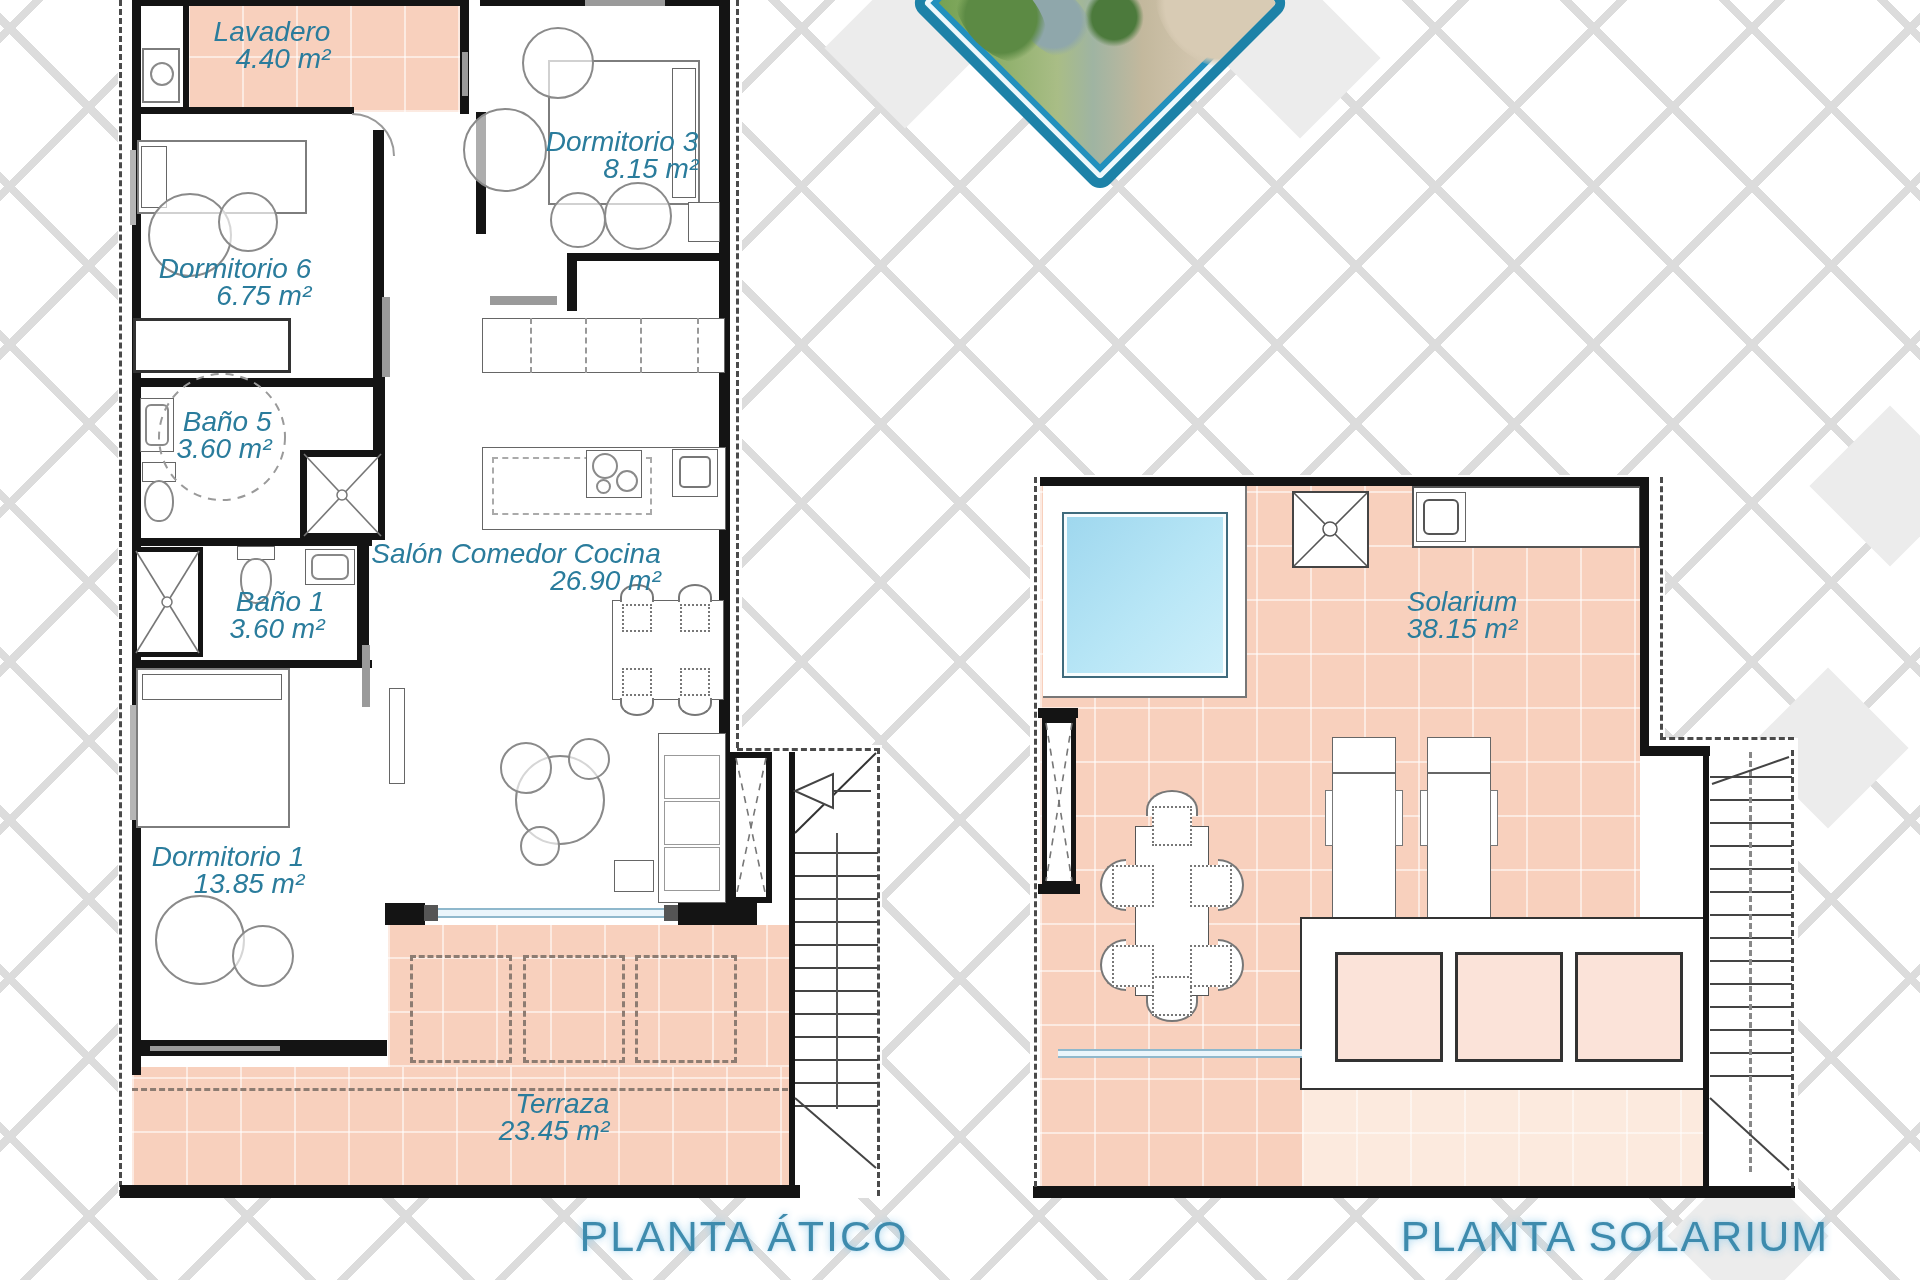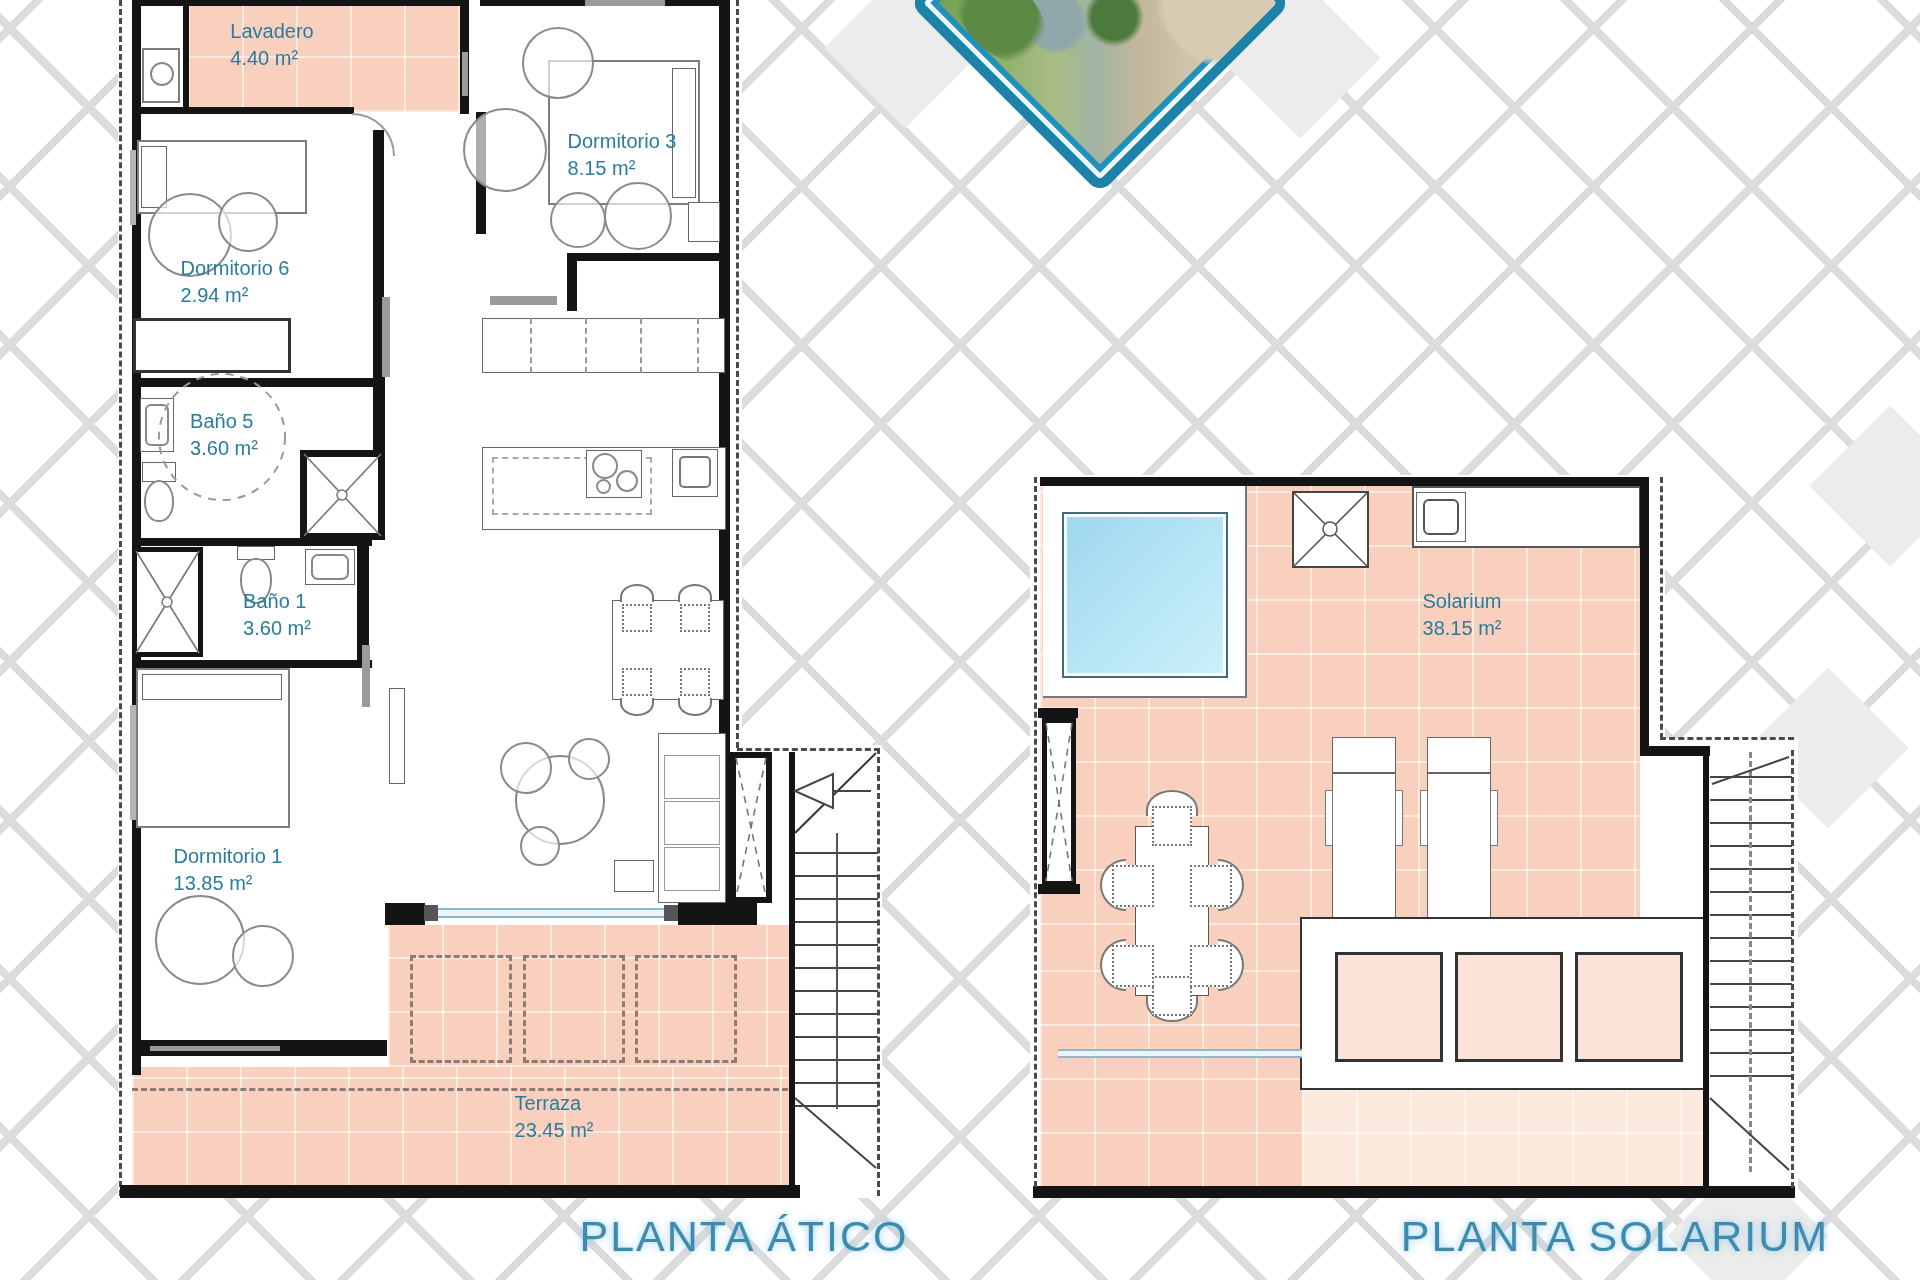--- a/index.html
+++ b/index.html
@@ -21,22 +21,22 @@
       repeating-linear-gradient(90deg, rgba(255,255,255,.5) 0 2px, transparent 2px 54px);}
   .wall{position:absolute;background:#141414;}
   .graywall{position:absolute;background:#9a9a9a;}
   .dash-v{position:absolute;width:0;border-left:3px dashed #4a4a4a;}
   .dash-h{position:absolute;height:0;border-top:3px dashed #4a4a4a;}
   .dashsq{position:absolute;border:3px dashed #8d7c72;background:transparent;}
   .furn{position:absolute;background:#fff;border:2px solid #7d7d7d;box-sizing:border-box;}
   .furn-thin{position:absolute;background:#fff;border:1.5px solid #666;box-sizing:border-box;}
   .circle{position:absolute;border:2px solid #8a8a8a;border-radius:50%;background:rgba(255,255,255,.65);box-sizing:border-box;}
   .treads{position:absolute;background-image:repeating-linear-gradient(180deg, transparent 0 21px, #444 21px 23px);}
-  .label{position:absolute;transform:translateX(-50%);text-align:left;color:#2a7c9c;
-     font-size:20px;line-height:27px;white-space:nowrap;}
+  .label{position:absolute;transform:translateX(-50%);text-align:right;color:#2a7c9c;
+     font-size:28px;line-height:27px;white-space:nowrap;font-style:italic;}
   .title{position:absolute;transform:translateX(-50%);color:#3e8bad;font-size:43px;letter-spacing:2px;
      white-space:nowrap;text-shadow:0 0 9px rgba(150,205,235,.95), 0 0 2px rgba(150,205,235,.6);}
   .glass{position:absolute;background:#eaf5fb;border-top:2px solid #8fb8cc;border-bottom:2px solid #8fb8cc;box-sizing:border-box;}
   .shaft{position:absolute;background:#fff;border:6px solid #141414;box-sizing:border-box;}
   .chair-arc-h{position:absolute;border:2px solid #777;border-bottom:none;border-radius:26px 26px 0 0/20px 20px 0 0;background:#fff;box-sizing:border-box;}
   .chair-arc-hb{position:absolute;border:2px solid #777;border-top:none;border-radius:0 0 26px 26px/0 0 20px 20px;background:#fff;box-sizing:border-box;}
   .chair-arc-l{position:absolute;border:2px solid #777;border-right:none;border-radius:26px 0 0 26px/26px 0 0 26px;background:#fff;box-sizing:border-box;}
   .chair-arc-r{position:absolute;border:2px solid #777;border-left:none;border-radius:0 26px 26px 0/0 26px 26px 0;background:#fff;box-sizing:border-box;}
   .seat{position:absolute;border:2px dotted #777;background:#fff;box-sizing:border-box;}
   svg.lines{position:absolute;left:0;top:0;pointer-events:none;}
@@ -282,26 +282,30 @@
   <div class="label" style="left:272px;top:18px;">
     <div>Lavadero</div>
     <div>4.40 m²</div>
   </div>
   <div class="label" style="left:622px;top:128px;">
     <div>Dormitorio 3</div>
     <div>8.15 m²</div>
   </div>
   <div class="label" style="left:235px;top:255px;">
     <div>Dormitorio 6</div>
-    <div>2.94 m²</div>
+    <div>6.75 m²</div>
   </div>
   <div class="label" style="left:224px;top:408px;">
     <div>Baño 5</div>
     <div>3.60 m²</div>
   </div>
+  <div class="label" style="left:516px;top:540px;">
+    <div>Salón Comedor Cocina</div>
+    <div>26.90 m²</div>
+  </div>
   <div class="label" style="left:277px;top:588px;">
     <div>Baño 1</div>
     <div>3.60 m²</div>
   </div>
   <div class="label" style="left:228px;top:843px;">
     <div>Dormitorio 1</div>
     <div>13.85 m²</div>
   </div>
   <div class="label" style="left:554px;top:1090px;">
     <div>Terraza</div>

